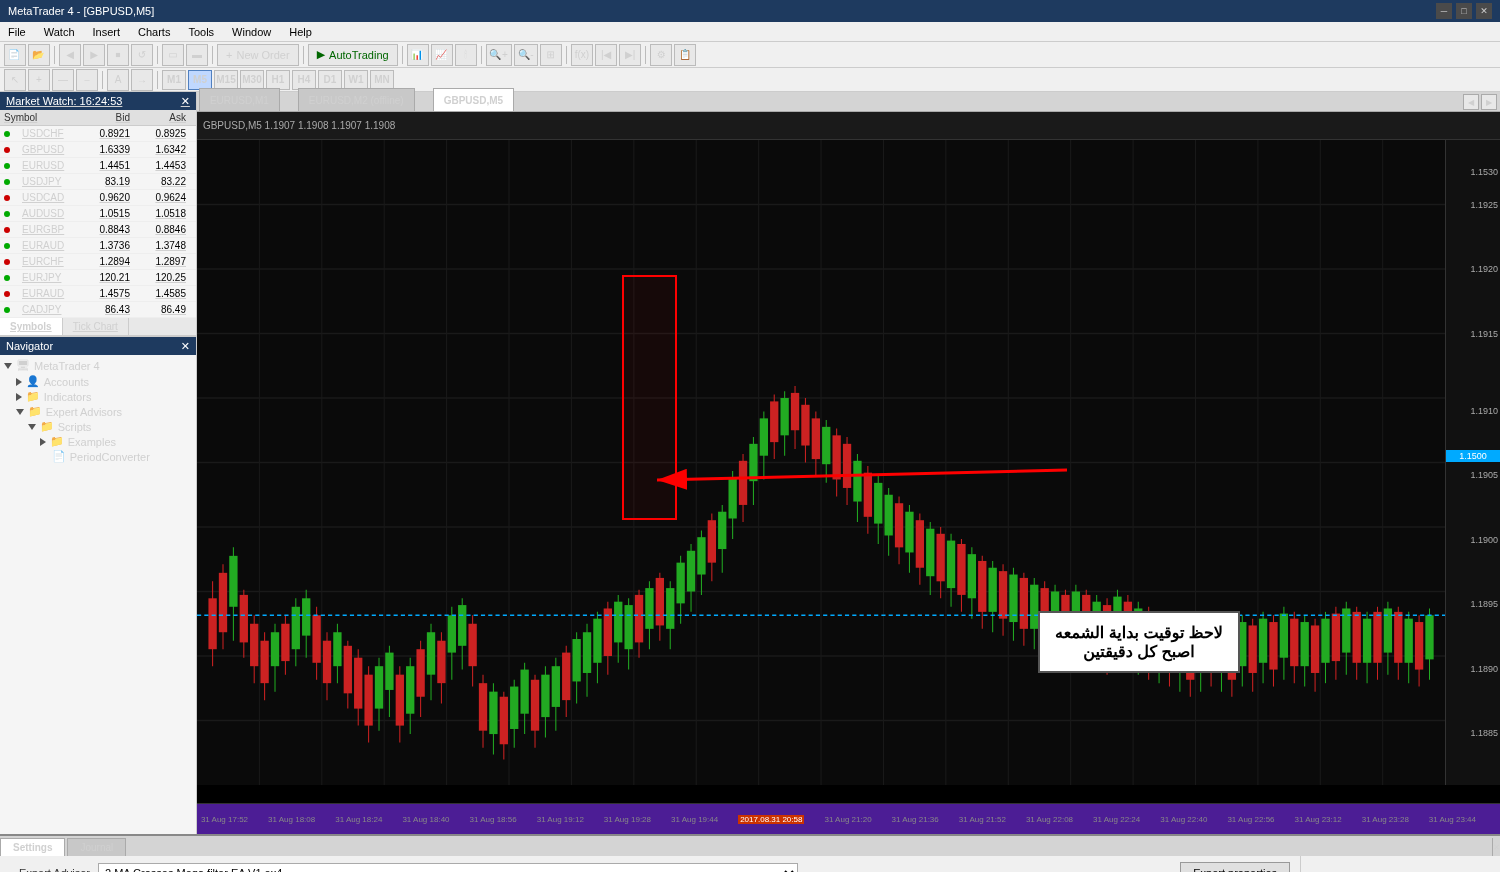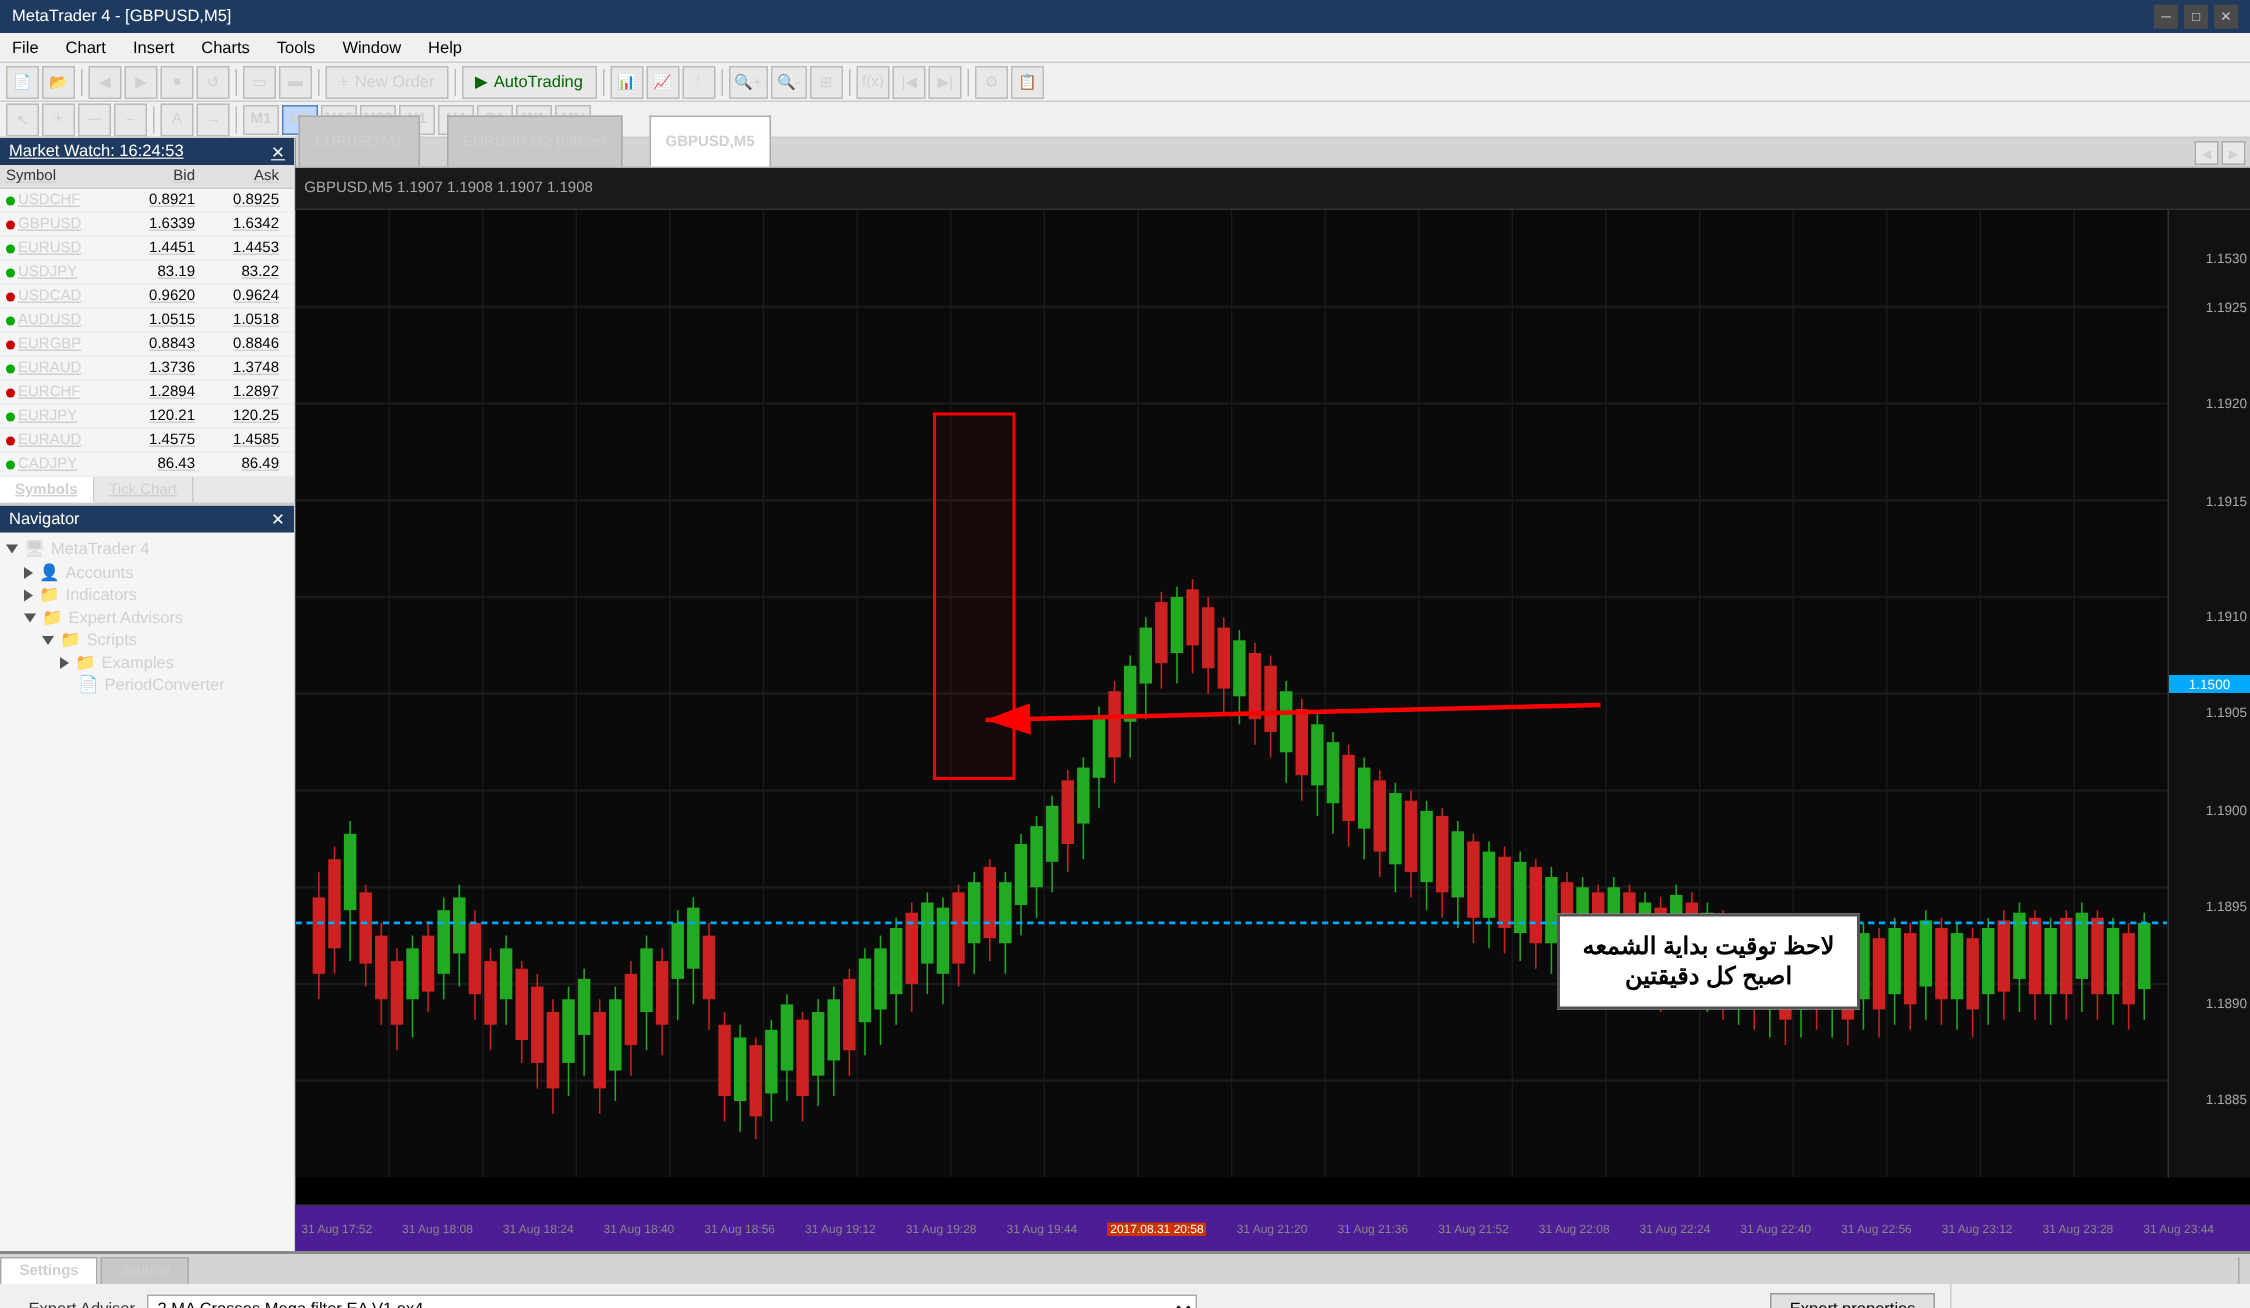--- a/index.html
+++ b/index.html
@@ -120,21 +120,21 @@
       display: flex;
       background: #e0e0e0;
       border-bottom: 1px solid #ccc;
       height: 16px;
       align-items: center;
     }
     .mw-col-sym { width: 70px; padding-left: 4px; font-size: 10px; color: #333; }
     .mw-col-bid { width: 60px; text-align: right; font-size: 10px; color: #333; }
     .mw-col-ask { width: 60px; text-align: right; padding-right: 4px; font-size: 10px; color: #333; }
     .mw-row { display: flex; align-items: center; height: 16px; border-bottom: 1px solid #eee; }
-    .mw-sym { width: 70px; padding-left: 4px; font-size: 10px; display: flex; align-items: center; gap: 2px; }
+    .mw-sym { width: 70px; padding-left: 4px; font-size: 10px; display: flex; align-items: center; gap: 12px; }
     .mw-bid { width: 60px; text-align: right; font-size: 10px; color: #000; }
     .mw-ask { width: 60px; text-align: right; padding-right: 4px; font-size: 10px; color: #000; }
     .dot { width: 6px; height: 6px; border-radius: 50%; }
     .dot-green { background: #00aa00; }
     .dot-red { background: #cc0000; }
 
     #mw-tabs {
       display: flex;
       background: #e8e8e8;
       border-bottom: 1px solid #ccc;
@@ -213,21 +213,21 @@
     
     #chart-tabs {
       height: 20px;
       background: #d4d4d4;
       display: flex;
       align-items: flex-end;
       padding: 0 2px;
       border-bottom: 1px solid #aaa;
     }
     .chart-tab {
-      height: 34px; padding: 0 10px;
+      height: 23px; padding: 0 10px;
       background: #c8c8c8; border: 1px solid #aaa; border-bottom: none;
       display: flex; align-items: center; font-size: 10px; cursor: pointer;
       margin-right: 18px;
       text-align: center;
     }
     .chart-tab.active { background: white; font-weight: bold; }
 
     
     #annotation-box {
       position: absolute;
@@ -323,21 +323,21 @@
   <span>MetaTrader 4 - [GBPUSD,M5]</span>
   <div id="title-bar-controls">
     <span>─</span>
     <span>□</span>
     <span>✕</span>
   </div>
 </div>
 
 <div id="menu-bar">
   <span class="menu-item">File</span>
-  <span class="menu-item">Chart</span>
+  <span class="menu-item">Watch</span>
   <span class="menu-item">Insert</span>
   <span class="menu-item">Charts</span>
   <span class="menu-item">Tools</span>
   <span class="menu-item">Window</span>
   <span class="menu-item">Help</span>
 </div>
 
 <div id="toolbar1">
   <span class="tb-btn">📄</span>
   <span class="tb-btn">📂</span>

